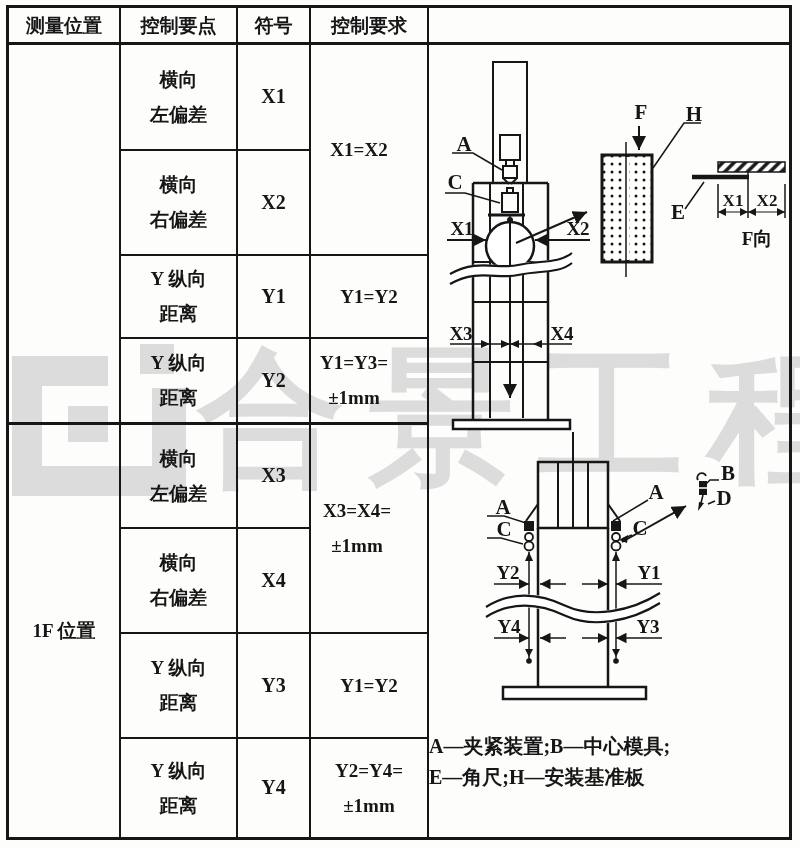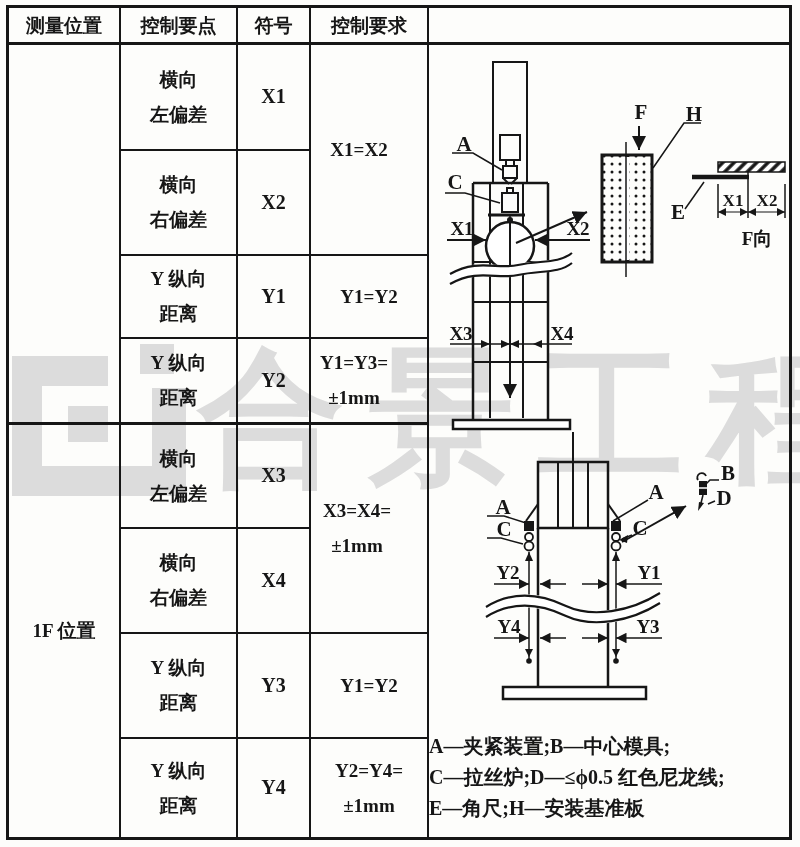--- a/index.html
+++ b/index.html
@@ -280,17 +280,16 @@
       <text x="724" y="505" font-size="21" text-anchor="middle" stroke="none">D</text>
       <text x="508" y="579" font-size="19" text-anchor="middle" stroke="none">Y2</text>
       <text x="649" y="579" font-size="19" text-anchor="middle" stroke="none">Y1</text>
       <text x="509" y="633" font-size="19" text-anchor="middle" stroke="none">Y4</text>
       <text x="648" y="633" font-size="19" text-anchor="middle" stroke="none">Y3</text>
     </g>
   </svg>
 
   <div class="legend">
     <div>A—夹紧装置;B—中心模具;</div>
-    <div>C—拉丝炉;D—≤ϕ0.5 红色尼龙线;</div>
     <div>E—角尺;H—安装基准板</div>
   </div>
 
 </div>
 
 </body></html>

